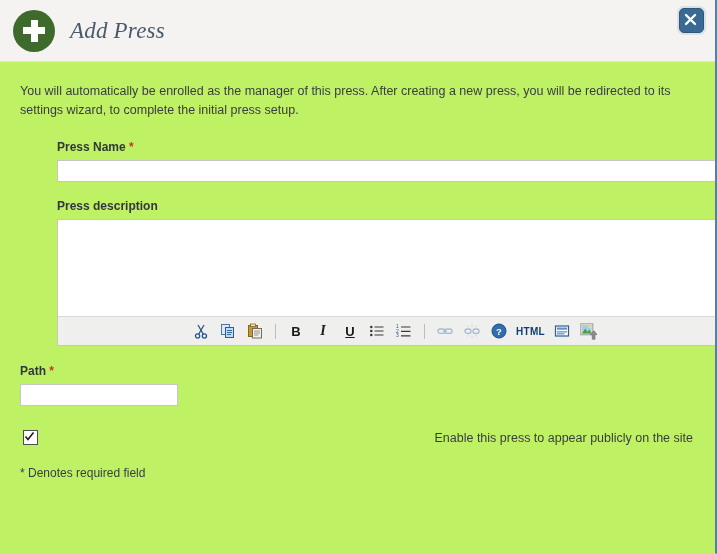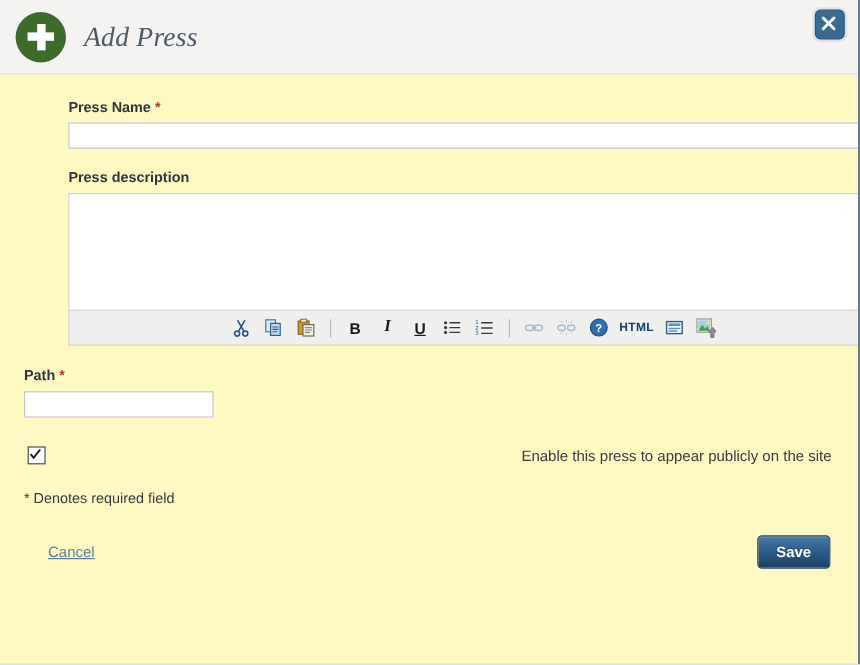--- a/index.html
+++ b/index.html
@@ -12,21 +12,21 @@
     background: #ffffff;
     font-family: "Liberation Sans", sans-serif;
     overflow: hidden;
     position: relative;
   }
 
   .modal {
     width: 717px;
     height: 554px;
     box-sizing: border-box;
-    background: #fef9c3;
+    background: #bef264;
     border-right: 2px solid #5a7f9c;
     border-bottom: 1px solid #c8d4dc;
     position: relative;
     overflow: hidden;
   }
 
   
   .modal-header {
     height: 62px;
     background: #f4f3f1;
@@ -264,20 +264,21 @@
     <div class="modal-title">Add Press</div>
     <div class="close-button">
       <svg width="21" height="21" viewBox="0 0 21 21" aria-hidden="true">
         <path d="M6 6 L15 15 M15 6 L6 15" stroke="#ffffff" stroke-width="2.4" stroke-linecap="round"></path>
       </svg>
     </div>
   </div>
 
   <div class="modal-body">
 
+    <p class="intro-text">You will automatically be enrolled as the manager of this press. After creating a new press, you will be redirected to its settings wizard, to complete the initial press setup.</p>
 
     <div class="field-block">
       <label class="field-label">
         <span>Press Name</span>
         <span class="req-star">*</span>
       </label>
       <input class="text-input input-pressname" type="text" value="" style="">
     </div>
 
     <div class="field-block">
@@ -410,18 +411,14 @@
           <path d="M1.5 5.4 L4 8.4 L9.5 1.6" stroke="#1a1a1a" stroke-width="1.6" fill="none"></path>
         </svg>
       </div>
       <span class="check-label">Enable this press to appear publicly on the site</span>
     </div>
 
     <div class="denotes">* Denotes required field</div>
 
   </div>
 
-  <div class="modal-footer">
-    <a class="cancel-link">Cancel</a>
-    <button class="save-button">Save</button>
-  </div>
 
 </div>
 
 </body></html>

